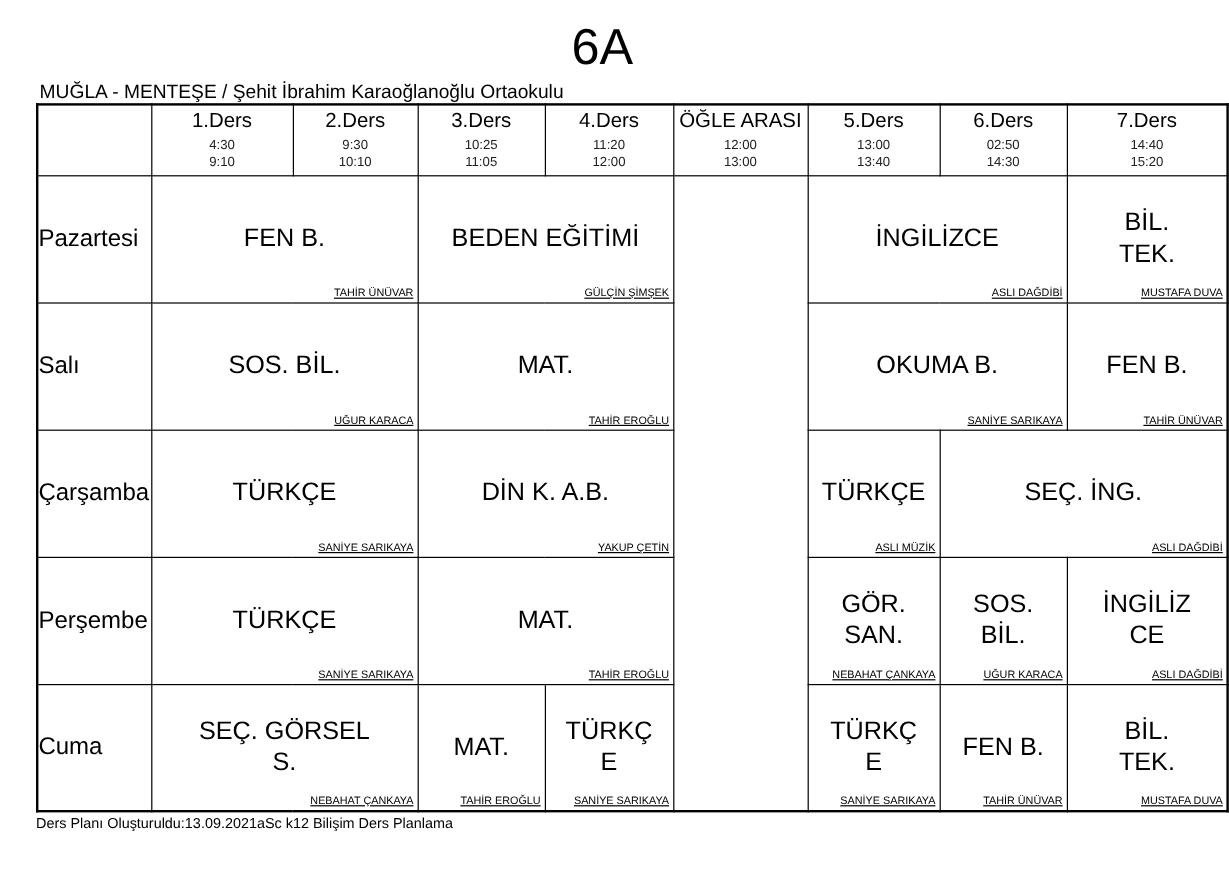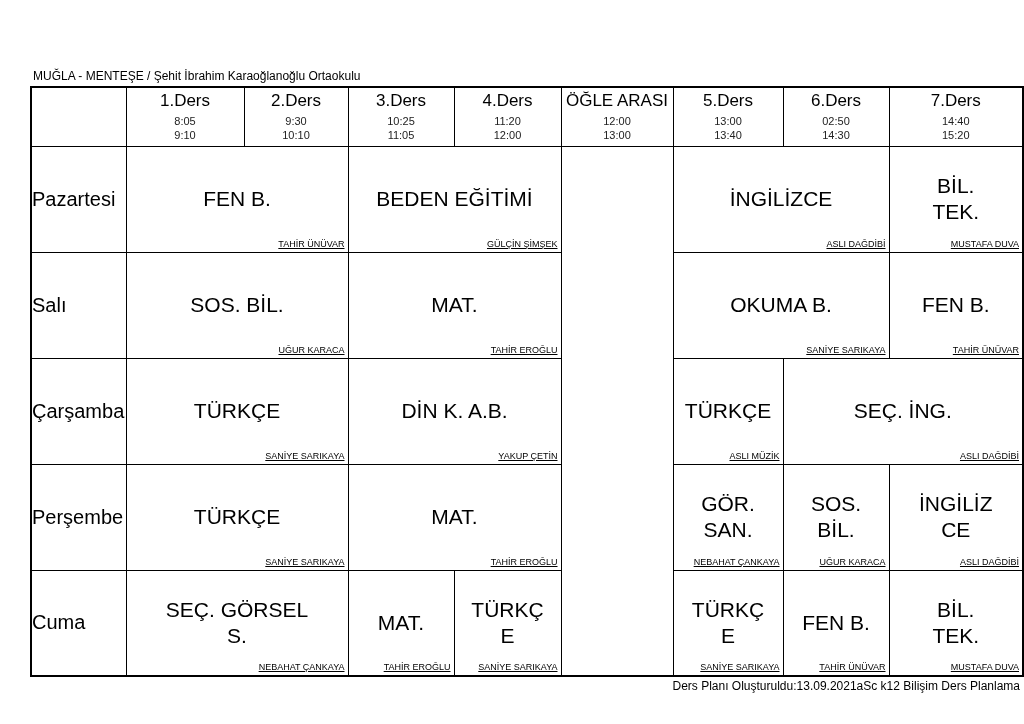--- a/index.html
+++ b/index.html
@@ -1,38 +1,39 @@
 <!DOCTYPE html>
 <html><head>
 <meta charset="utf-8">
 <style>
   html,body{margin:0;padding:0;background:#fff;}
   body{width:1024px;height:724px;font-family:"Liberation Sans",sans-serif;color:#000;position:relative;overflow:hidden;}
   .page{position:absolute;inset:0;background:#fff;}
   .title{position:absolute;top:18px;left:0;width:1004px;text-align:center;font-size:42px;line-height:1.0;}
-  .school{position:absolute;top:69px;left:33px;font-size:12px;}
+  .school{position:absolute;top:69px;left:33px;font-size:16px;}
   table.tt{position:absolute;top:86px;left:30px;border-collapse:collapse;table-layout:fixed;border:2px solid #000;}
   table.tt td{border:1px solid #000;padding:0;overflow:hidden;}
   tr.head{height:59px;}
   tr.day{height:106px;}
   td.hc{vertical-align:top;text-align:center;}
   .hl{font-size:17px;margin-top:3px;}
   .ht{font-size:11px;line-height:1.3;margin-top:3px;color:#222;}
   td.daylabel{vertical-align:middle;text-align:left;font-size:20px;padding-left:7px;}
   td.lesson{position:relative;vertical-align:middle;text-align:center;}
   .subject{font-size:21px;line-height:1.25;white-space:pre-line;padding:0 2px;}
   .teacher{position:absolute;right:3px;bottom:3px;font-size:9px;white-space:nowrap;text-decoration:underline;}
   td.lunchbody{background:#fff;}
-  .footer{position:absolute;top:679px;left:30px;width:990px;display:flex;justify-content:flex-end;font-size:12px;}
+  .footer{position:absolute;top:679px;left:30px;width:990px;display:flex;justify-content:flex-start;font-size:12px;}
 </style>
 </head>
 <body>
 
 <div class="page">
 
+  <div class="title">6A</div>
   <div class="school">MUĞLA - MENTEŞE / Şehit İbrahim Karaoğlanoğlu Ortaokulu</div>
 
   <table class="tt">
     <colgroup>
       <col style="width:95px">
         <col style="width:118px">
         <col style="width:104px">
         <col style="width:106px">
       <col style="width:107px">
         <col style="width:112px">
@@ -40,21 +41,21 @@
         <col style="width:106px">
         <col style="width:134px">
     </colgroup>
 
     <tbody>
         <tr class="head">
       <td class="hc"></td>
       <td class="hc">
         <div class="hl">1.Ders</div>
         <div class="ht">
-              <div>8:05</div>
+              <div>4:30</div>
               <div>9:10</div>
             </div>
       </td>
       <td class="hc">
         <div class="hl">2.Ders</div>
         <div class="ht">
               <div>9:30</div>
               <div>10:10</div>
             </div>
       </td>

